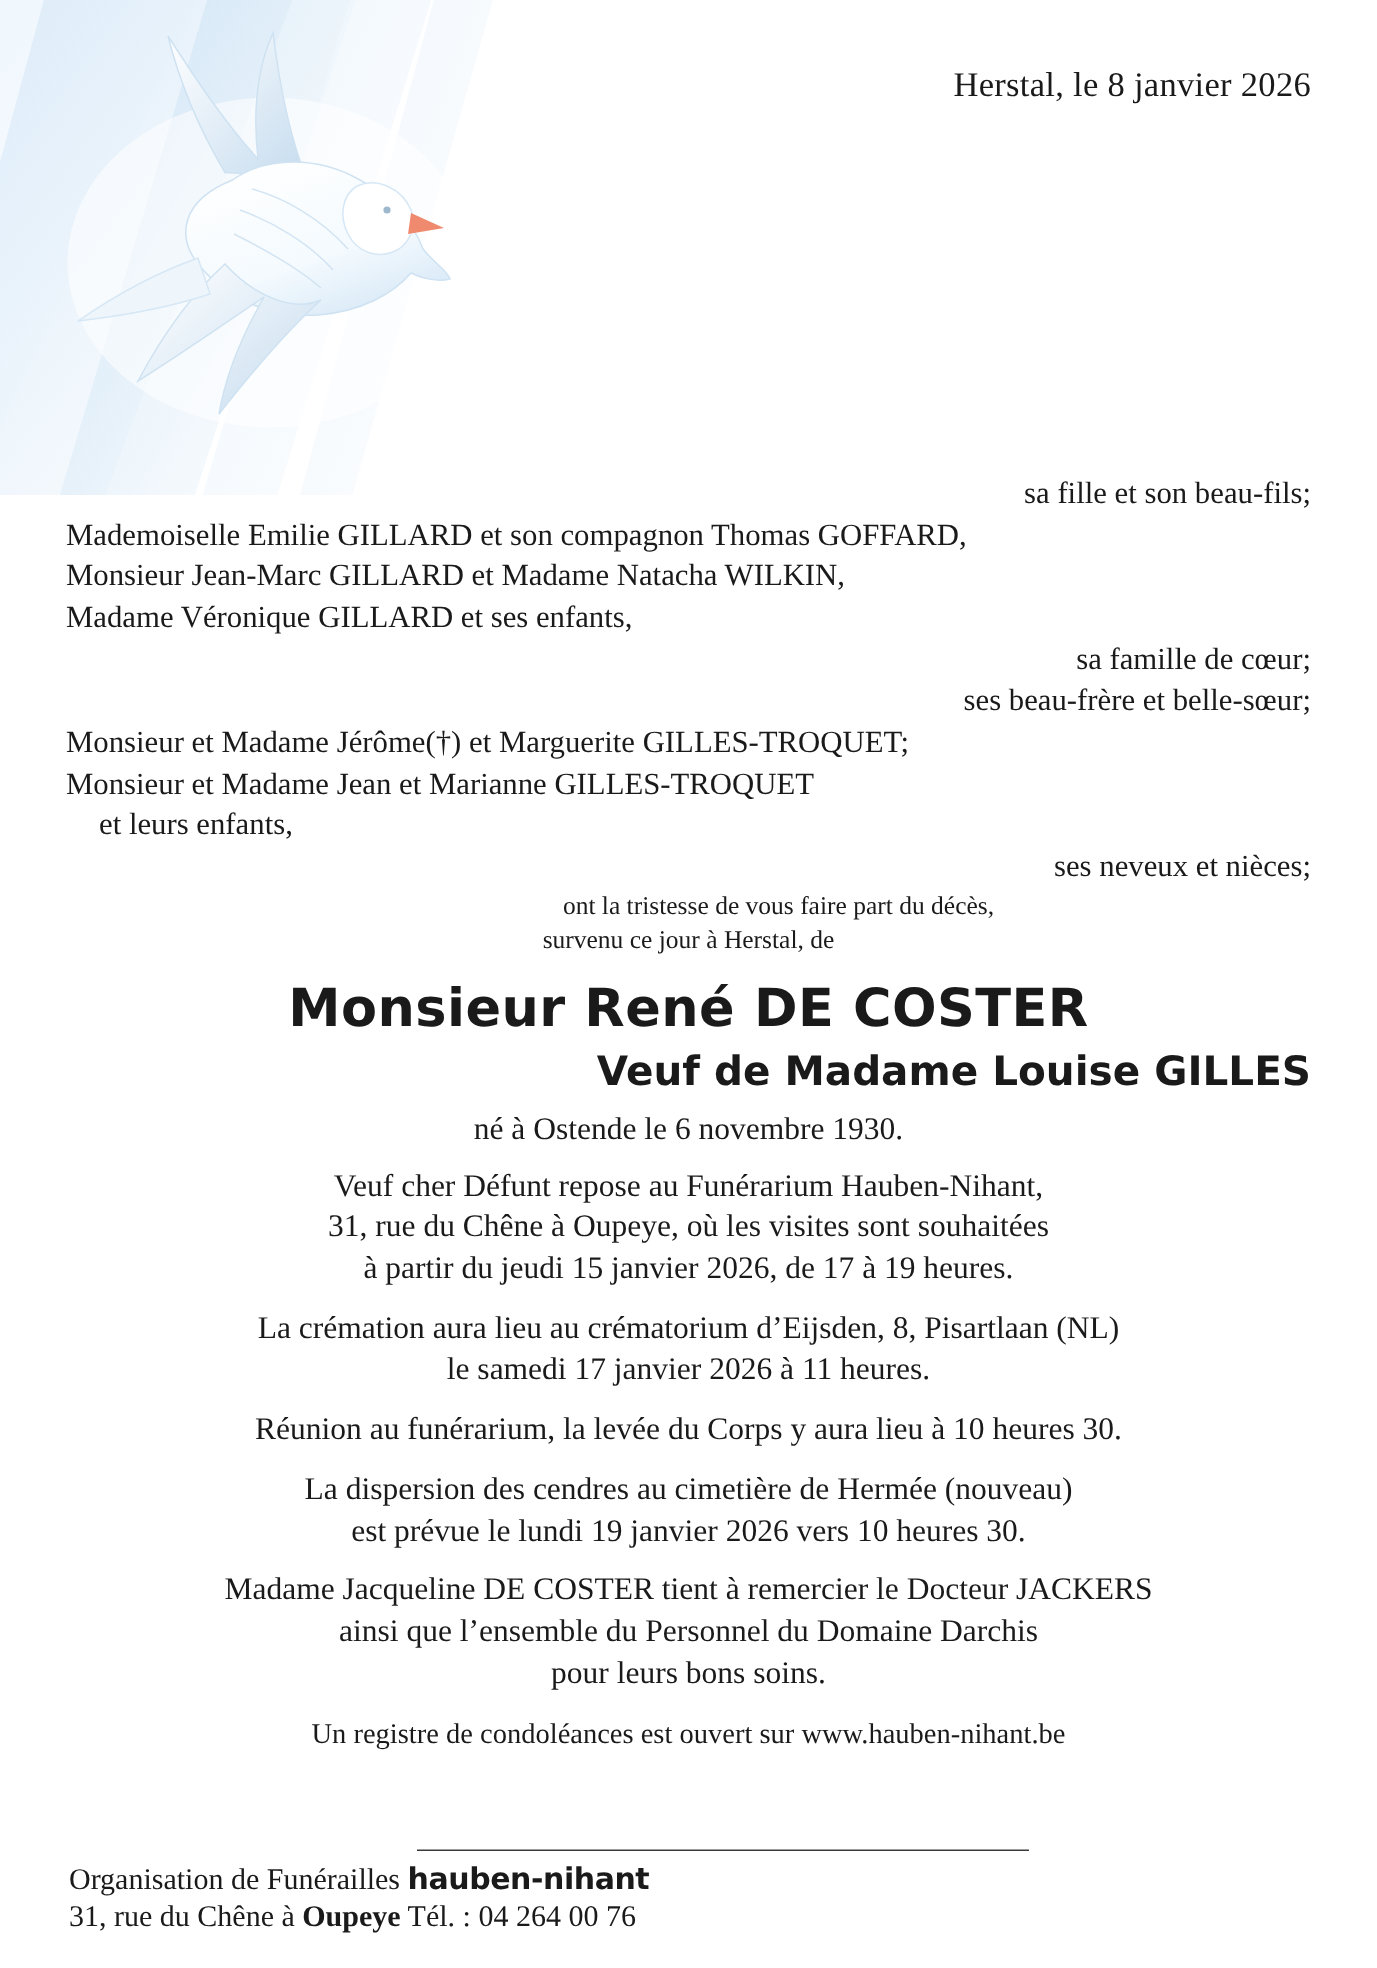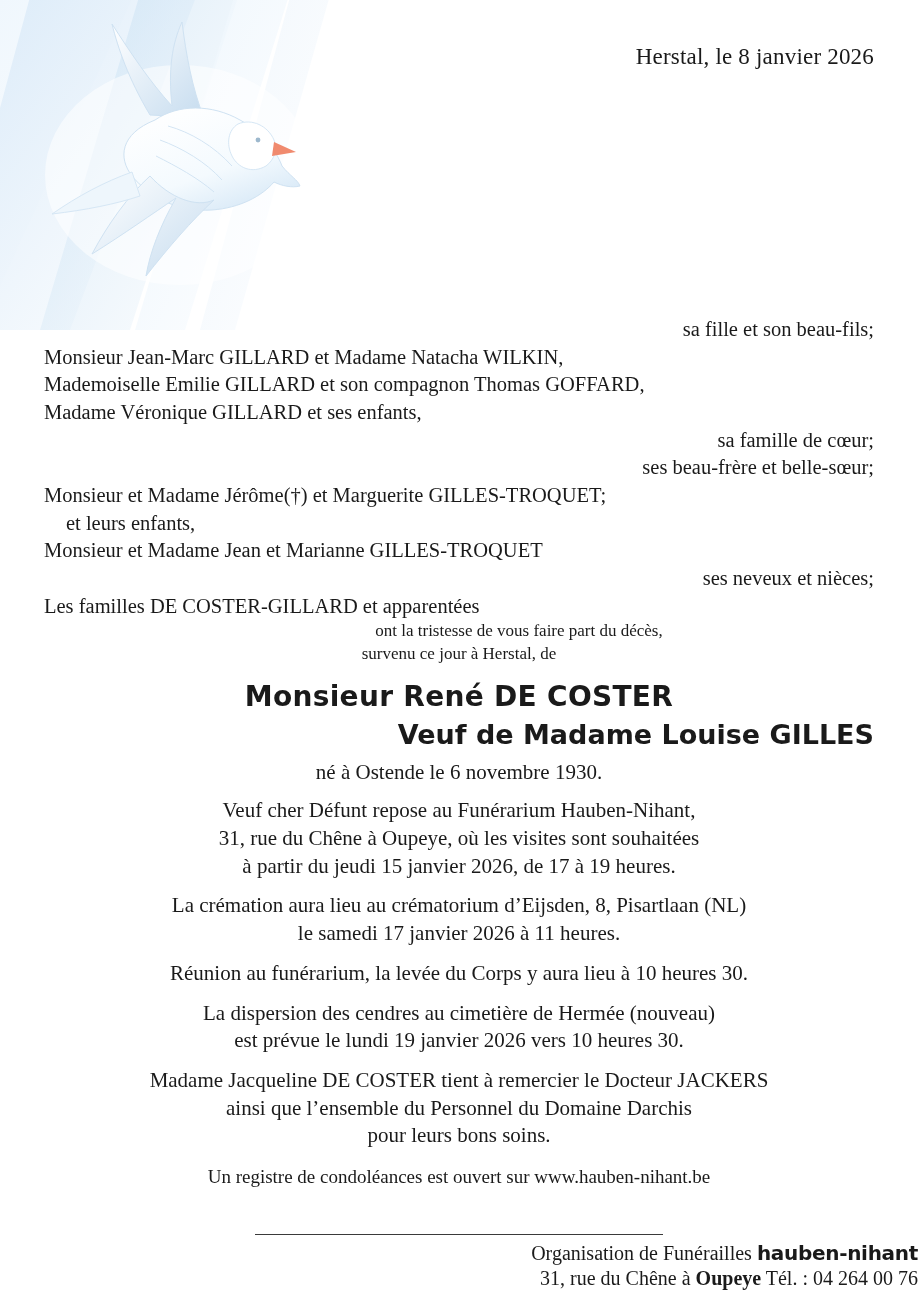--- a/index.html
+++ b/index.html
@@ -58,21 +58,21 @@
     font-size: 17px;
     line-height: 1.35;
     text-align: center;
   }
   .lead .l1 { display:block; padding-left: 120px; }
   .lead .l2 { display:block; }
 
   .deceased-name {
     text-align: center;
     font-weight: bold;
-    font-size: 28px;
+    font-size: 35px;
     letter-spacing: .3px;
     margin-top: 14px;
     font-family: "DejaVu Sans", sans-serif;
   }
   .deceased-sub {
     text-align: right;
     font-weight: bold;
     font-size: 27px;
     margin-top: 6px;
     font-family: "DejaVu Sans", sans-serif;
@@ -96,21 +96,22 @@
     font-size: 19px;
     margin-top: 16px;
   }
 
   
   .footer {
     position: absolute;
     left: 0;
     right: 0;
     bottom: 22px;
-    text-align: right;
+    text-align: left;
+    padding-left: 46px;
   }
   .footer-rule {
     width: 408px;
     height: 1px;
     background: #3a3a3a;
     margin: 0 auto 6px auto;
   }
   .footer-line1 {
     font-size: 20px;
   }
@@ -194,30 +195,29 @@
     </g>
   </svg>
 </div>
 
 <div class="date-line">Herstal, le 8 janvier 2026</div>
 
 <div class="notice">
 
   <div class="fam-block">
     <div class="fam-line right">sa fille et son beau-fils;</div>
+    <div class="fam-line left">Mademoiselle Emilie GILLARD et son compagnon Thomas GOFFARD,</div>
     <div class="fam-line left">Monsieur Jean-Marc GILLARD et Madame Natacha WILKIN,</div>
-    <div class="fam-line left">Mademoiselle Emilie GILLARD et son compagnon Thomas GOFFARD,</div>
     <div class="fam-line left">Madame Véronique GILLARD et ses enfants,</div>
     <div class="fam-line right">sa famille de cœur;</div>
     <div class="fam-line right">ses beau-frère et belle-sœur;</div>
     <div class="fam-line left">Monsieur et Madame Jérôme(†) et Marguerite GILLES-TROQUET;</div>
+    <div class="fam-line left">Monsieur et Madame Jean et Marianne GILLES-TROQUET</div>
     <div class="fam-line indent">et leurs enfants,</div>
-    <div class="fam-line left">Monsieur et Madame Jean et Marianne GILLES-TROQUET</div>
     <div class="fam-line right">ses neveux et nièces;</div>
-    <div class="fam-line left">Les familles DE COSTER-GILLARD et apparentées</div>
   </div>
 
   <div class="lead">
     <span class="l1">ont la tristesse de vous faire part du décès,</span>
     <span class="l2">survenu ce jour à Herstal, de</span>
   </div>
 
   <div class="deceased-name">Monsieur René DE COSTER</div>
   <div class="deceased-sub">Veuf de Madame Louise GILLES</div>
   <div class="birth">né à Ostende le 6 novembre 1930.</div>

